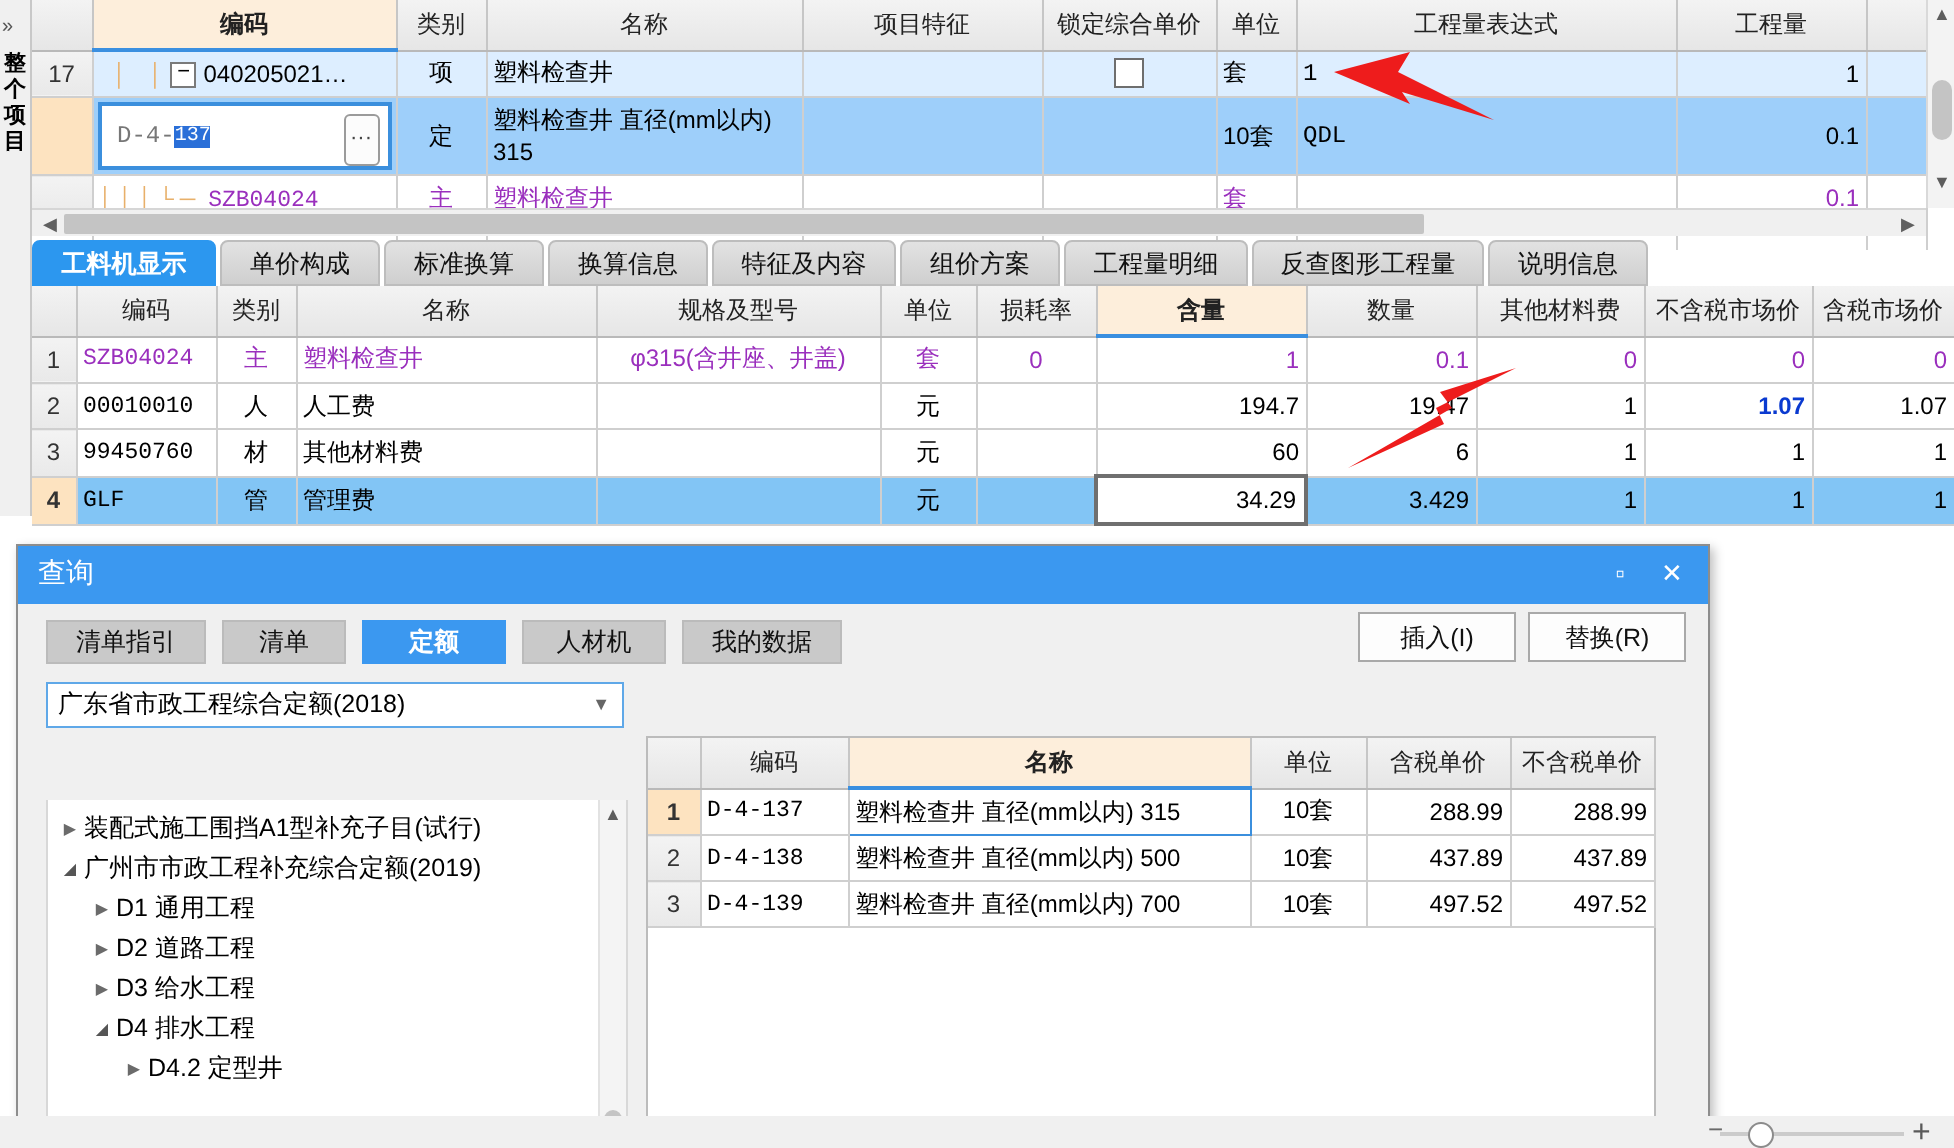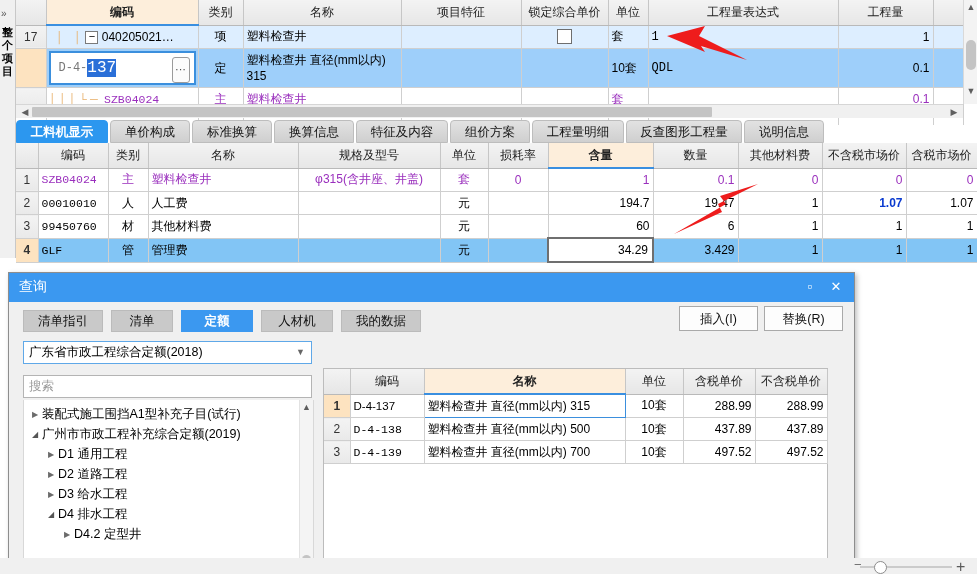--- a/index.html
+++ b/index.html
@@ -150,21 +150,21 @@
           <td style="background:#ddeeff;">套</td>
           <td style="background:#ddeeff;font-family:'Liberation Mono',monospace;">1</td>
           <td class="r" style="background:#ddeeff;">1</td>
           <td style="background:#ddeeff;"></td>
         </tr>
         <tr style="height: 38px;">
           <td class="idxcell c" style="background: rgb(253, 227, 192); height: 38px;"></td>
           <td style="background: rgb(158, 207, 250); padding: 0px 2px; height: 38px;">
             <div style="position:relative;background:#fff;border:2px solid #3b8fdd;height:34px;box-sizing:border-box;margin:0;display:flex;align-items:center;padding-left:8px;">
               <span style="font-family:'Liberation Mono',monospace;font-size:12px;color:#777;">D-4-</span>
-              <span style="font-family:'Liberation Mono',monospace;font-size:16px;background:#2a6fd8;color:#fff;">137</span>
+              <span style="font-family:'Liberation Mono',monospace;font-size:10px;background:#2a6fd8;color:#fff;">137</span>
               <span style="position:absolute;right:4px;top:4px;width:16px;height:24px;border:1px solid #9b9b9b;border-radius:3px;background:#fcfcfc;text-align:center;line-height:22px;font-size:11px;color:#444;">···</span>
             </div>
           </td>
           <td class="c" style="background: rgb(158, 207, 250); height: 38px;">定</td>
           <td style="background: rgb(158, 207, 250); white-space: normal; line-height: 16px; font-size: 12px; height: 38px;">塑料检查井  直径(mm以内)<br>315</td>
           <td style="background: rgb(158, 207, 250); height: 38px;"></td>
           <td style="background: rgb(158, 207, 250); height: 38px;"></td>
           <td style="background: rgb(158, 207, 250); height: 38px;">10套</td>
           <td style="background: rgb(158, 207, 250); font-family: &quot;Liberation Mono&quot;, monospace; height: 38px;">QDL</td>
           <td class="r" style="background: rgb(158, 207, 250); height: 38px;">0.1</td>
@@ -330,21 +330,20 @@
     <div id="dlgbtns">
         <div class="dbtn" style="left: 670px; width: 79px;">插入(I)</div>
         <div class="dbtn" style="left: 755px; width: 79px;">替换(R)</div>
       </div>
 
     <div id="combo">
       <span>广东省市政工程综合定额(2018)</span>
       <span class="arw">▼</span>
     </div>
 
-    <div id="searchbox">搜索</div>
 
     <div id="tree">
       <div id="treelist" style="padding:4px 0 0 4px;">
           <div class="tnode" style="padding-left: 0px;"><span class="tw">▶</span><span>装配式施工围挡A1型补充子目(试行)</span></div>
           <div class="tnode" style="padding-left: 0px;"><span class="tw open">◢</span><span>广州市市政工程补充综合定额(2019)</span></div>
           <div class="tnode" style="padding-left: 16px;"><span class="tw">▶</span><span>D1  通用工程</span></div>
           <div class="tnode" style="padding-left: 16px;"><span class="tw">▶</span><span>D2  道路工程</span></div>
           <div class="tnode" style="padding-left: 16px;"><span class="tw">▶</span><span>D3  给水工程</span></div>
           <div class="tnode" style="padding-left: 16px;"><span class="tw open">◢</span><span>D4  排水工程</span></div>
           <div class="tnode" style="padding-left: 32px;"><span class="tw">▶</span><span>D4.2  定型井</span></div>
@@ -369,21 +368,21 @@
             <tr class="hdr">
               <td class=""></td>
               <td class="">编码</td>
               <td class="hl">名称</td>
               <td class="">单位</td>
               <td class="">含税单价</td>
               <td class="">不含税单价</td>
             </tr>
             <tr>
               <td class="idxcell c" style="background:#fde3c0;font-weight:bold;">1</td>
-              <td style="font-family:Liberation Sans, sans-serif;font-size:11.5px;margin-top:12px;">D-4-137</td>
+              <td style="font-family:Liberation Mono, monospace;font-size:11.5px;margin-top:12px;">D-4-137</td>
               <td class="editcell">塑料检查井  直径(mm以内) 315</td>
               <td class="c">10套</td>
               <td class="r">288.99</td>
               <td class="r">288.99</td>
             </tr>
             <tr>
               <td class="idxcell c" style="">2</td>
               <td style="font-family:'Liberation Mono',monospace;font-size:11.5px;">D-4-138</td>
               <td class="">塑料检查井  直径(mm以内) 500</td>
               <td class="c">10套</td>

